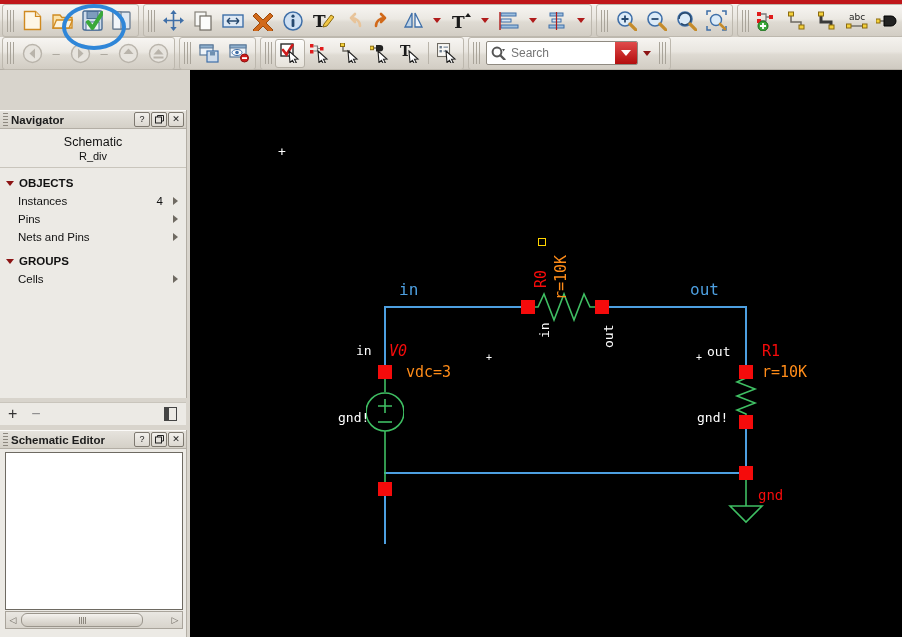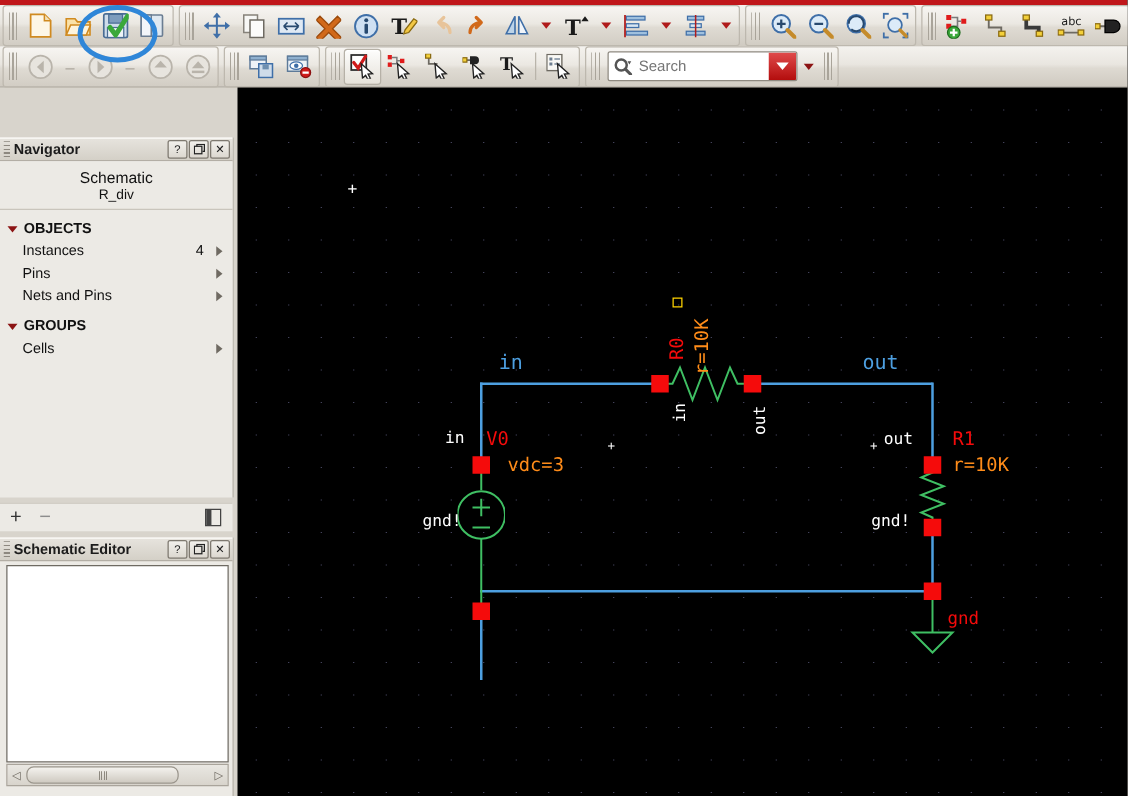--- a/index.html
+++ b/index.html
@@ -617,21 +617,21 @@
       <div class="pin" style="left:549px;top:295px;"></div>
       <div class="pin" style="left:549px;top:345px;"></div>
       <div class="pin" style="left:549px;top:396px;"></div>
 
       <div class="sel-square" style="left:348px;top:168px;"></div>
 
       <div class="ctext lbl-net" style="left:209px;top:212px;">in</div>
       <div class="ctext lbl-net" style="left:500px;top:212px;">out</div>
 
       <div class="ctext lbl-pin" style="left:166px;top:274px;">in</div>
-      <div class="ctext lbl-inst" style="left:199px;top:274px;">V0</div>
+      <div class="ctext lbl-inst" style="left:199px;top:274px;font-style:italic;">V0</div>
       <div class="ctext lbl-param" style="left:216px;top:295px;">vdc=3</div>
       <div class="ctext lbl-pin" style="left:148px;top:341px;">gnd!</div>
 
       <div class="ctext lbl-inst rot90" style="left:344px;top:218px;">R0</div>
       <div class="ctext lbl-param rot90" style="left:364px;top:230px;">r=10K</div>
       <div class="ctext lbl-pin rot90" style="left:348px;top:268px;">in</div>
       <div class="ctext lbl-pin rot90" style="left:412px;top:278px;">out</div>
 
       <div class="ctext lbl-pin" style="left:517px;top:275px;">out</div>
       <div class="ctext lbl-inst" style="left:572px;top:274px;">R1</div>

